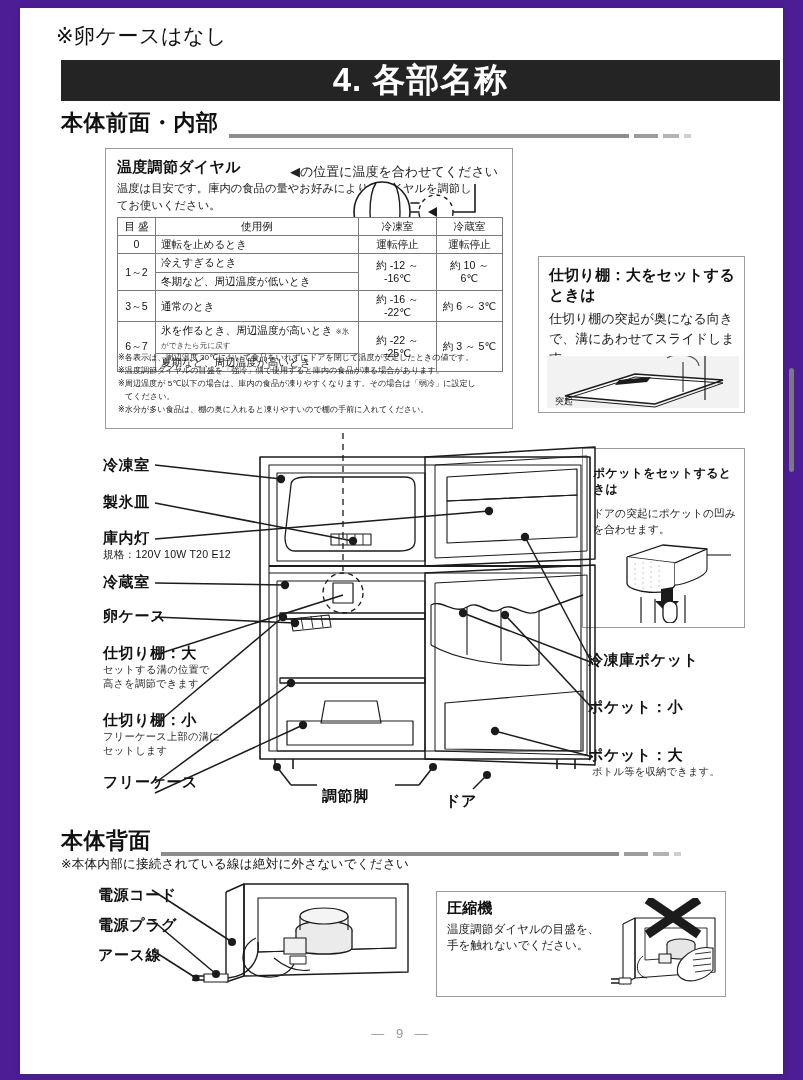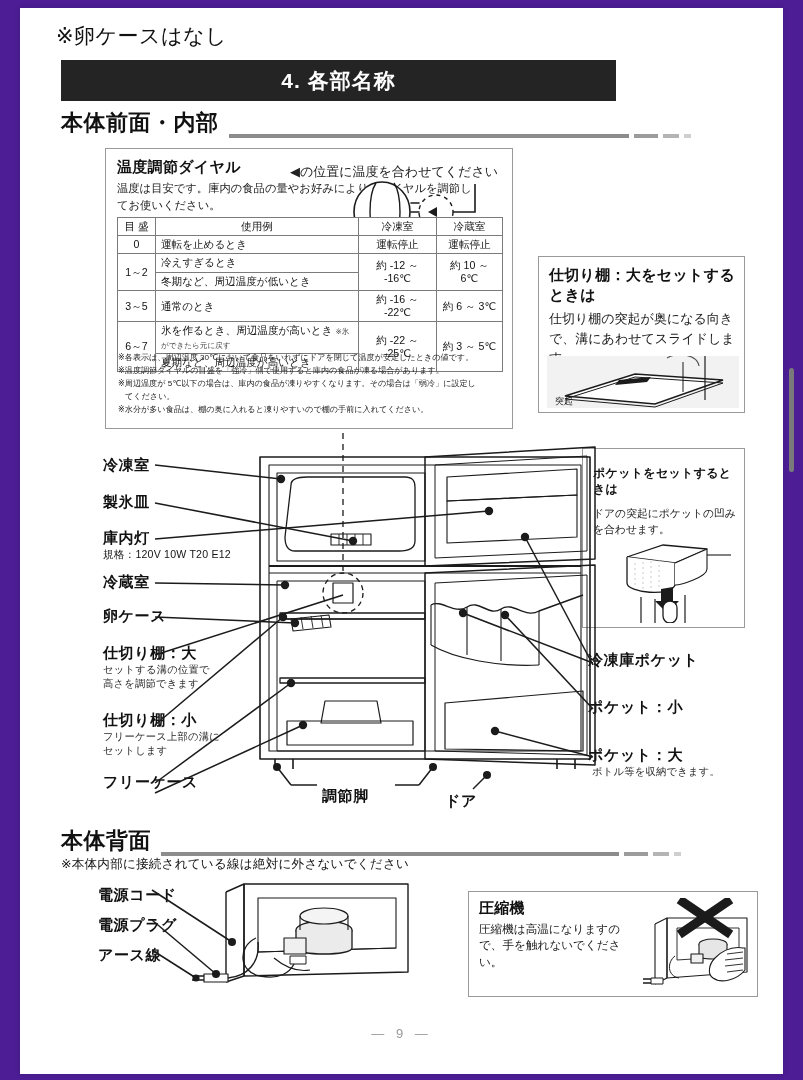--- a/index.html
+++ b/index.html
@@ -25,24 +25,24 @@
     position: absolute;
     left: 36px; top: 14px;
     font-size: 21px;
     color: #111;
     letter-spacing: 0.5px;
     white-space: nowrap;
   }
   .chapter-bar {
     position: absolute;
     left: 41px; top: 52px;
-    width: 555px; height: 41px;
+    width: 719px; height: 41px;
     background: #242424;
     color: #ffffff;
-    font-size: 21px;
+    font-size: 33px;
     font-weight: bold;
     display: flex;
     align-items: center;
     justify-content: center;
     letter-spacing: 1px;
   }
   .section-head {
     position: absolute;
     display: flex;
     align-items: flex-end;
@@ -125,21 +125,21 @@
   #shelf-box { left: 518px; top: 248px; width: 207px; height: 157px; padding-left: 28px; }
   #shelf-box .panel-title { position: absolute; left: 10px; top: 8px; width: 190px; font-size: 15px; line-height: 1.3; }
   #shelf-box .panel-body { position: absolute; left: 10px; top: 52px; width: 188px; font-size: 13px; line-height: 1.5;}
   #shelf-box .ill { position:absolute; left: 8px; bottom: 4px; width: 192px; height: 52px; }
 
   #pocket-box { left: 562px; top: 440px; width: 163px; height: 180px; }
   #pocket-box .panel-title { position: absolute; left: 10px; top: 17px; width: 150px; font-size: 12px; line-height: 1.32;}
   #pocket-box .panel-body { position: absolute; left: 10px; top: 56px; width: 148px; font-size: 10.8px; line-height: 1.5;}
   #pocket-box .ill { position: absolute; left: 6px; bottom: 4px; width: 152px; height: 88px;}
 
-  #compressor-box { left: 416px; top: 883px; width: 290px; height: 106px; margin-left: 32px; }
+  #compressor-box { left: 416px; top: 883px; width: 290px; height: 106px; }
   #compressor-box .panel-title { position: absolute; left: 10px; top: 7px; font-size: 15px;}
   #compressor-box .panel-body { position: absolute; left: 10px; top: 29px; width: 160px; font-size: 11.6px; line-height: 1.42;}
   #compressor-box .ill { position: absolute; right: 4px; top: 6px; width: 118px; height: 94px;}
 
   
   .lbl {
     position: absolute;
     white-space: nowrap;
     color: #111;
   }
@@ -500,21 +500,21 @@
       </g>
       <g fill="#1b1b1b">
         <circle cx="124" cy="66" r="4"></circle>
         <circle cx="108" cy="98" r="4"></circle>
         <circle cx="88" cy="102" r="3.6"></circle>
       </g>
     </svg>
 
     <div class="panel" id="compressor-box">
       <div class="panel-title">圧縮機</div>
-      <div class="panel-body">圧縮機は高温になりますので、手を触れないでください。</div>
+      <div class="panel-body">温度調節ダイヤルの目盛を、手を触れないでください。</div>
       <svg class="ill" viewBox="0 0 118 94">
         <g fill="none" stroke="#1b1b1b" stroke-width="1.1" stroke-linejoin="round">
           <path d="M20 26 L20 86 M32 20 L32 80"></path>
           <path d="M20 26 L32 20 M20 86 L32 80"></path>
           <path d="M32 20 L112 20 L112 74 L32 80 Z"></path>
           <path d="M42 30 L104 30 L104 58 L42 62 Z" stroke-width="0.9"></path>
           <ellipse cx="78" cy="46" rx="14" ry="5" fill="#e6e6e6"></ellipse>
           <path d="M64 46 L64 58 C64 62 92 62 92 58 L92 46" fill="#e6e6e6"></path>
           <rect x="56" y="56" width="12" height="9" fill="#f0f0f0"></rect>
           <path d="M40 58 C32 64 32 78 44 80" stroke-width="1"></path>

